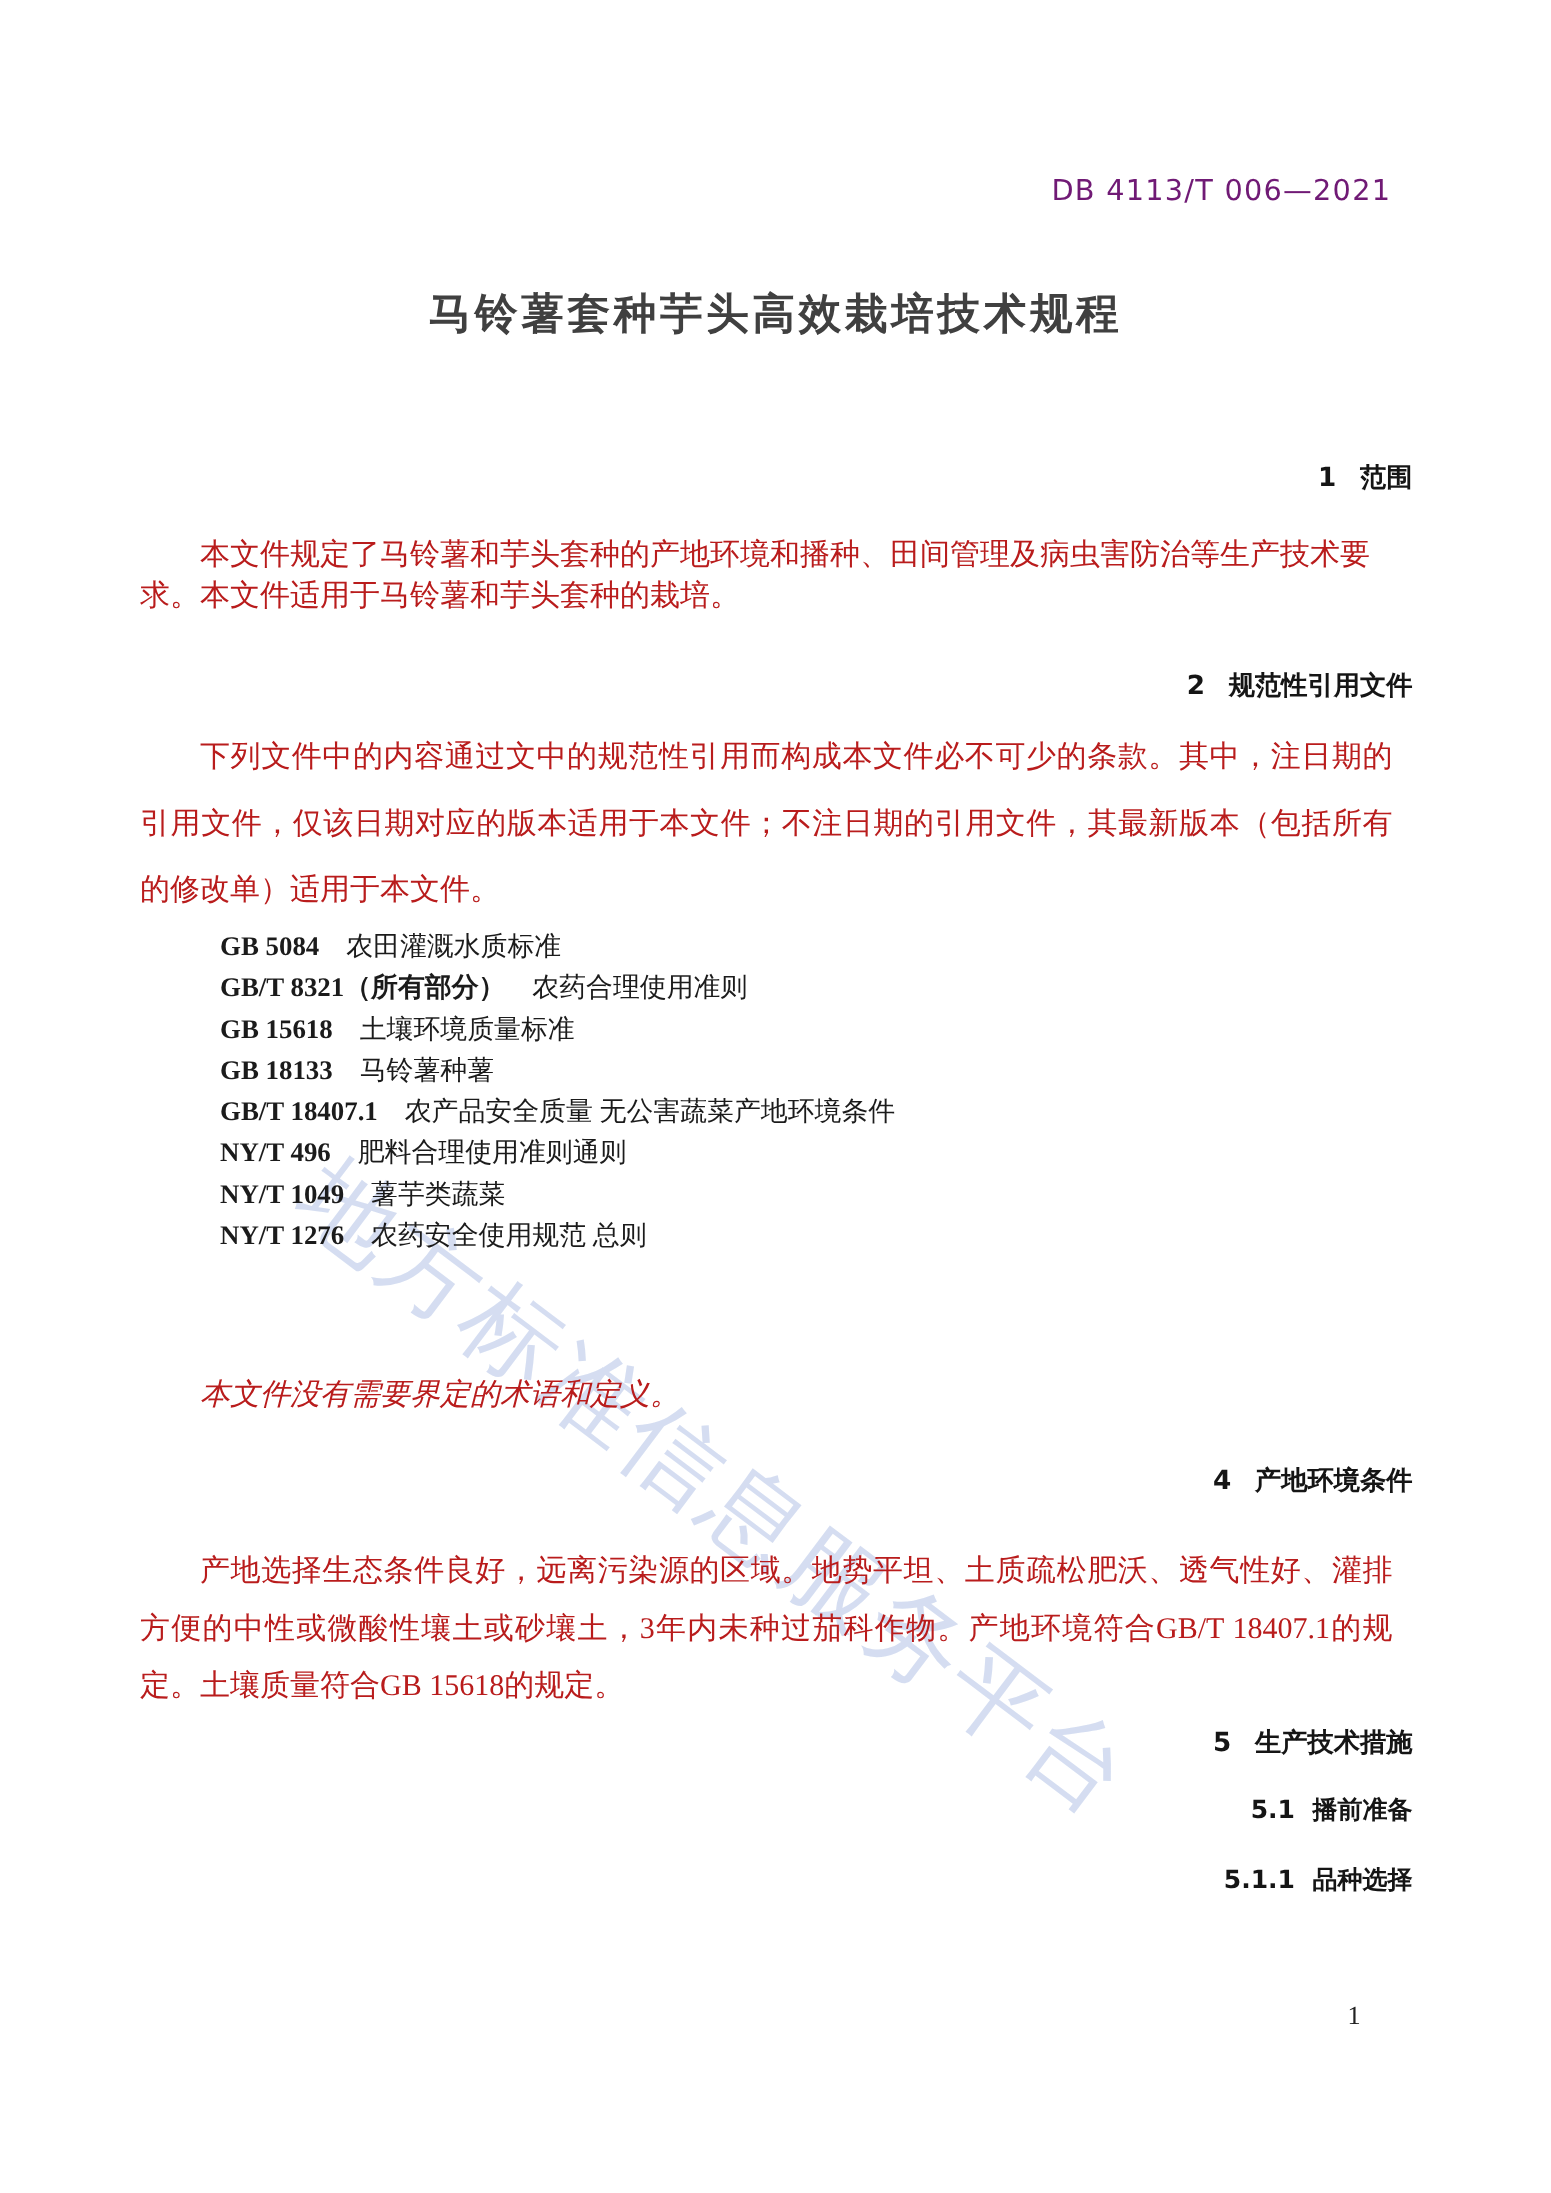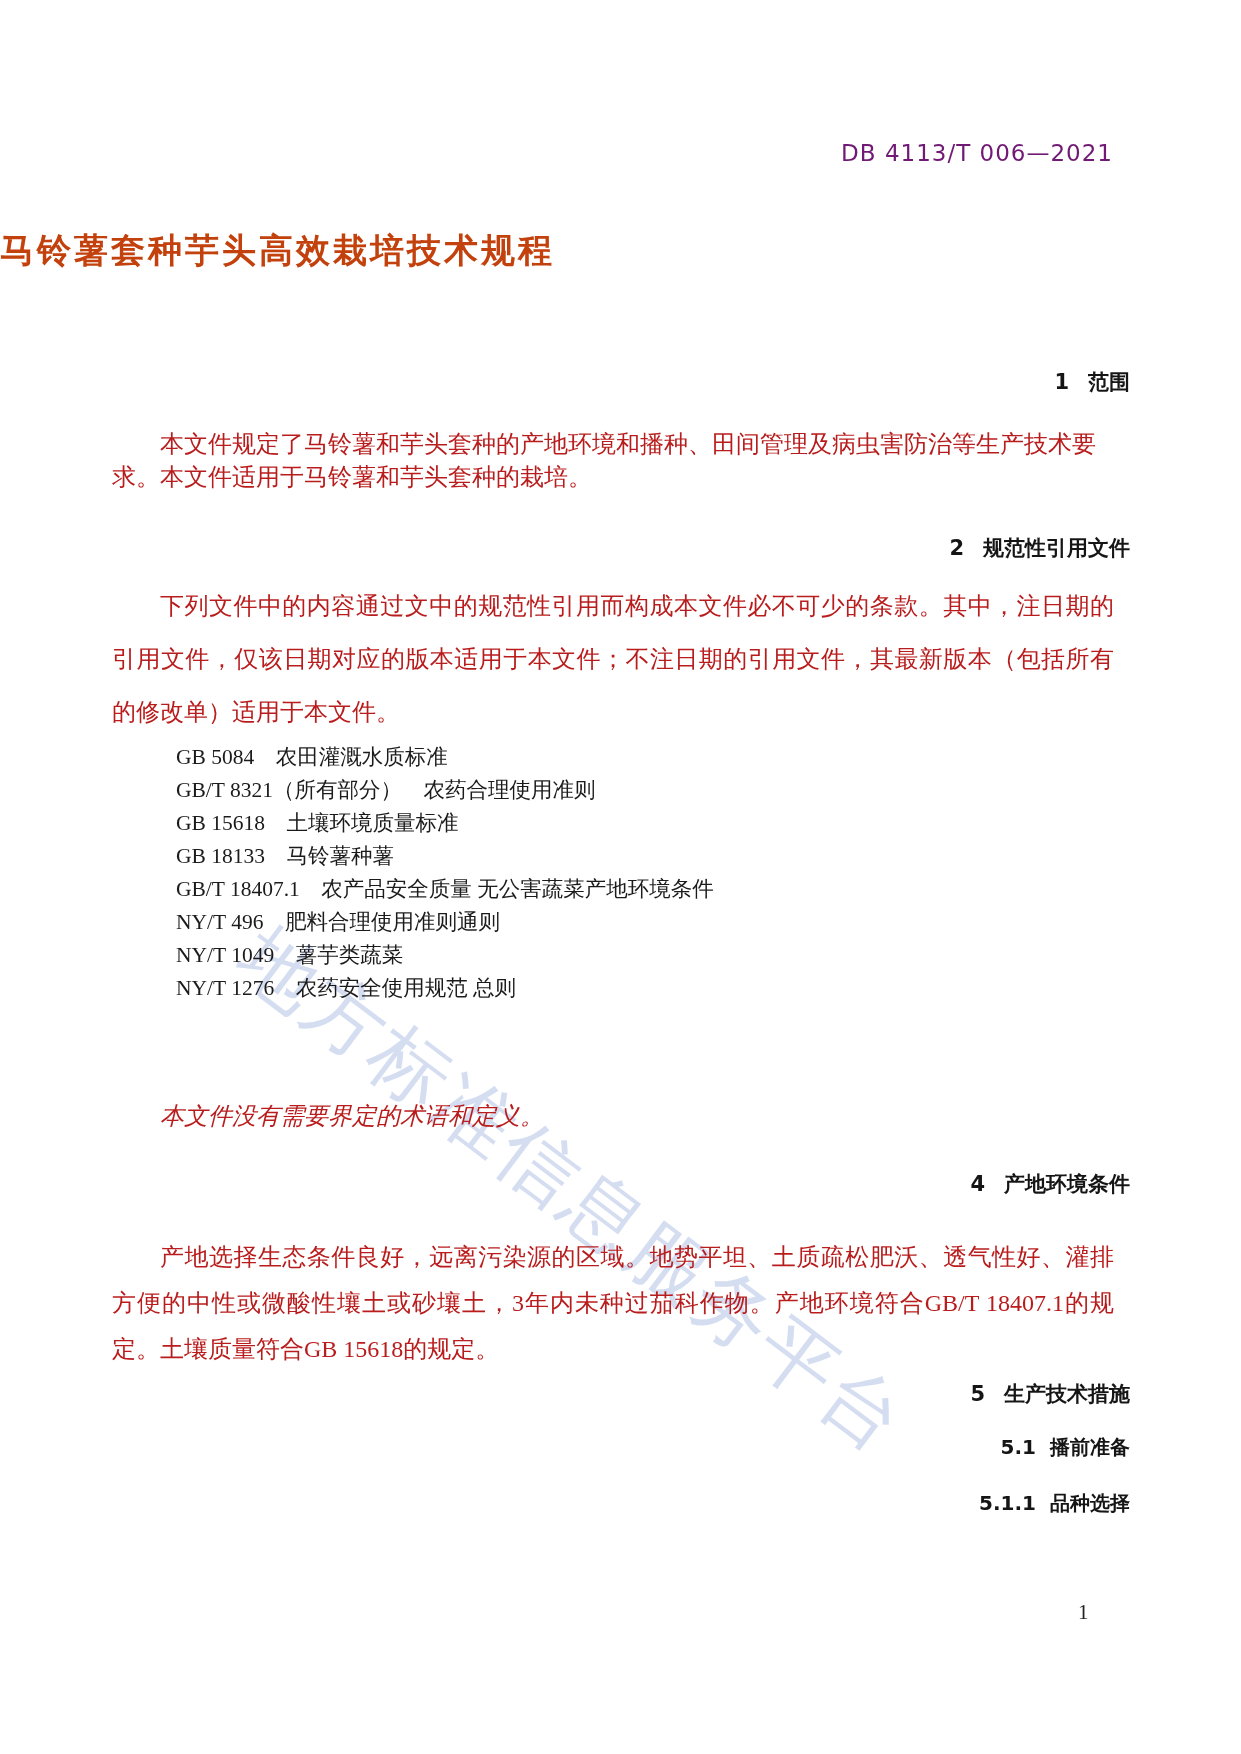--- a/index.html
+++ b/index.html
@@ -14,25 +14,25 @@
   .abs { position:absolute; }
 
   .doc-number {
     top:140px; right:128px;
     font-family:"DejaVu Sans","Liberation Sans",sans-serif;
     font-size:23px; letter-spacing:1px;
     color:#701a75;
   }
   .doc-title {
     top:228px; left:0; width:100%;
-    text-align:left;
+    text-align:center;
     font-family:Liberation Mono, monospace;
     font-weight:bold;
     font-size:34px; letter-spacing:3px;
-    color:#c2410c;
+    color:#404040;
   }
 
   .sec-heading {
     left:130px; width:1000px;
     font-family:"DejaVu Sans","Liberation Sans",sans-serif;
     font-weight:bold;
     font-size:21px;
     color:#151515;
     white-space:nowrap;
     text-align:right;
@@ -46,21 +46,21 @@
     font-size:24px;
     line-height:33px;
     color:#b91c1c;
   }
   .indent { text-indent:2em; }
   .wide-lines { line-height:53px; text-align:justify; }
   .mid-lines { line-height:46px; text-align:justify; }
 
   .ref-list { left:130px; width:1002px; font-size:21.5px; }
   .ref-item { padding-left:46px; line-height:33px; white-space:nowrap; }
-  .ref-code { margin-right:1.0em; }
+  .ref-code { margin-right:1.0em;font-weight:bold; }
 
   .page-number {
     top:1600px; left:1078px;
     font-size:21px; color:#222;
   }
 
   .watermark {
     top:905px; left:280px;
     font-family:"DejaVu Sans","Liberation Sans",sans-serif;
     font-size:78px; letter-spacing:3px;

